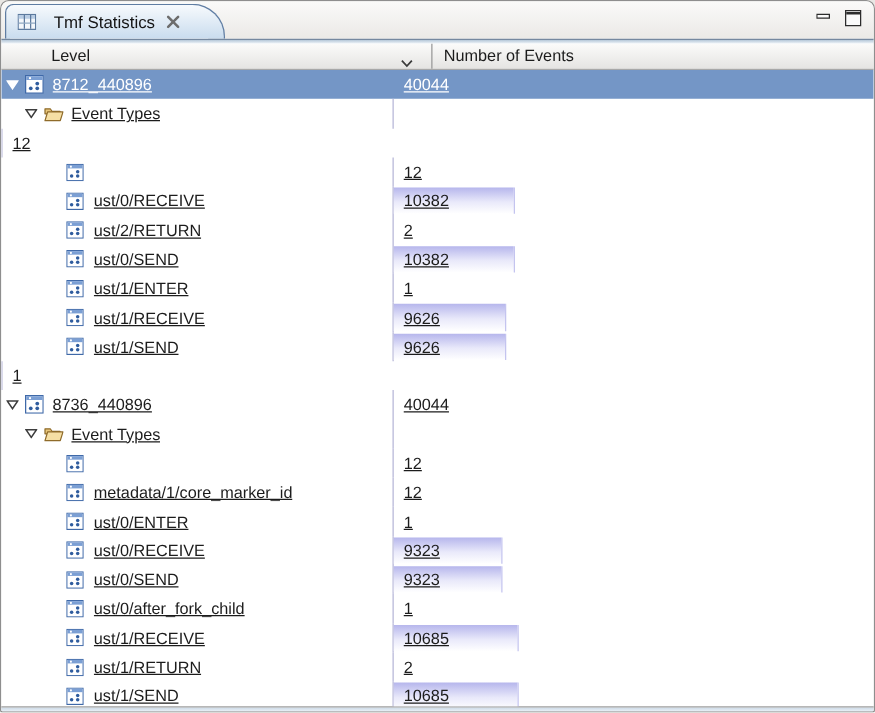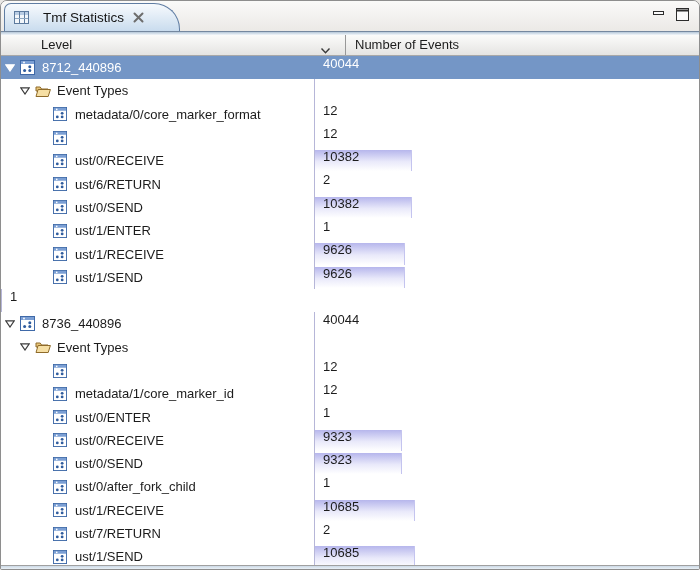--- a/index.html
+++ b/index.html
@@ -55,35 +55,35 @@
     width:313px;box-sizing:border-box;flex:none;
     padding-left:8px;position:relative;
     border-right:1px solid #989898;
     white-space:nowrap;
   }
   .h-level .sort-chevron{position:absolute;right:14px;top:6px;}
   .h-value{flex:1;padding-left:9px;white-space:nowrap;}
   
   .rows{height:509px;overflow:hidden;background:#fff;}
   .row{
-    display:flex;height:23.3px;align-items:stretch;
+    display:flex;height:23.3px;align-items:stretch;text-decoration:underline;
   }
   .cell-level{
     width:313px;flex:none;box-sizing:border-box;
     display:flex;align-items:center;
     overflow:hidden;white-space:nowrap;
   }
   .indent{flex:none;height:1px;}
   .expander{flex:none;width:15px;display:flex;align-items:center;justify-content:flex-start;}
   .expander svg{stroke:#3d3d3d;fill:#fefefe;}
   .row.selected .expander svg{stroke:#ffffff;fill:#ffffff;}
   .tree-icon{flex:none;width:16px;height:15px;margin-right:6px;display:flex;align-items:center;}
   .row-label{overflow:hidden;text-overflow:clip;}
   .cell-value{
-    flex:1;position:relative;display:flex;
+    flex:1;position:relative;display:flex;align-items:center;
     border-left:1px solid var(--col-sep);
   }
   .row.selected{background:var(--sel);color:#ffffff;}
   .row.selected .cell-value{border-left-color:transparent;}
   .value-bar{
     position:absolute;left:0;top:1px;bottom:1px;
     background:linear-gradient(180deg,var(--bar-top) 0%,#e9e9fa 55%,#ffffff 100%);
     border-right:1px solid var(--bar-border);
   }
   .row-value{position:relative;padding-left:8px;z-index:1;}
@@ -183,35 +183,20 @@
             <svg width="16" height="14" viewBox="0 0 16 14">
               <path d="M1 3 h4.2 l1.4 2 H13 v2 H1 z" fill="#e8c67a" stroke="#8f6b2a" stroke-linejoin="round"></path>
               <path d="M1 12.5 L3.1 5.5 H15.4 L13.2 12.5 Z" fill="#f6dfa4" stroke="#8f6b2a" stroke-linejoin="round"></path>
             </svg>
           </span>
           <span class="row-label">Event Types</span>
         </div>
         <div class="cell-value"></div>
       </div>
       <div class="row">
-        <div class="cell-level">
-          <span class="indent" style="width: 37px;"></span>
-          <span class="expander"></span>
-          <span class="tree-icon">
-            <svg width="14" height="14" viewBox="0 0 15 15">
-              <rect x="0.5" y="0.5" width="14" height="14" fill="#ffffff" stroke="#3f69a8"></rect>
-              <rect x="1" y="1" width="13" height="3" fill="#7b9fd4"></rect>
-              <circle cx="4" cy="2.5" r="0.9" fill="#ffffff"></circle>
-              <circle cx="9.8" cy="6.8" r="1.5" fill="#2f5c9e"></circle>
-              <circle cx="4.6" cy="10.6" r="1.5" fill="#2f5c9e"></circle>
-              <circle cx="9.8" cy="10.6" r="1.5" fill="#2f5c9e"></circle>
-            </svg>
-          </span>
-          <span class="row-label">metadata/0/core_marker_format</span>
-        </div>
         <div class="cell-value">
           <span class="row-value">12</span>
         </div>
       </div>
       <div class="row">
         <div class="cell-level">
           <span class="indent" style="width: 37px;"></span>
           <span class="expander"></span>
           <span class="tree-icon">
             <svg width="14" height="14" viewBox="0 0 15 15">
@@ -256,21 +241,21 @@
           <span class="tree-icon">
             <svg width="14" height="14" viewBox="0 0 15 15">
               <rect x="0.5" y="0.5" width="14" height="14" fill="#ffffff" stroke="#3f69a8"></rect>
               <rect x="1" y="1" width="13" height="3" fill="#7b9fd4"></rect>
               <circle cx="4" cy="2.5" r="0.9" fill="#ffffff"></circle>
               <circle cx="9.8" cy="6.8" r="1.5" fill="#2f5c9e"></circle>
               <circle cx="4.6" cy="10.6" r="1.5" fill="#2f5c9e"></circle>
               <circle cx="9.8" cy="10.6" r="1.5" fill="#2f5c9e"></circle>
             </svg>
           </span>
-          <span class="row-label">ust/6/RETURN</span>
+          <span class="row-label">ust/2/RETURN</span>
         </div>
         <div class="cell-value">
           <span class="row-value">2</span>
         </div>
       </div>
       <div class="row">
         <div class="cell-level">
           <span class="indent" style="width: 37px;"></span>
           <span class="expander"></span>
           <span class="tree-icon">
@@ -548,21 +533,21 @@
           <span class="tree-icon">
             <svg width="14" height="14" viewBox="0 0 15 15">
               <rect x="0.5" y="0.5" width="14" height="14" fill="#ffffff" stroke="#3f69a8"></rect>
               <rect x="1" y="1" width="13" height="3" fill="#7b9fd4"></rect>
               <circle cx="4" cy="2.5" r="0.9" fill="#ffffff"></circle>
               <circle cx="9.8" cy="6.8" r="1.5" fill="#2f5c9e"></circle>
               <circle cx="4.6" cy="10.6" r="1.5" fill="#2f5c9e"></circle>
               <circle cx="9.8" cy="10.6" r="1.5" fill="#2f5c9e"></circle>
             </svg>
           </span>
-          <span class="row-label">ust/7/RETURN</span>
+          <span class="row-label">ust/1/RETURN</span>
         </div>
         <div class="cell-value">
           <span class="row-value">2</span>
         </div>
       </div>
       <div class="row">
         <div class="cell-level">
           <span class="indent" style="width: 37px;"></span>
           <span class="expander"></span>
           <span class="tree-icon">

